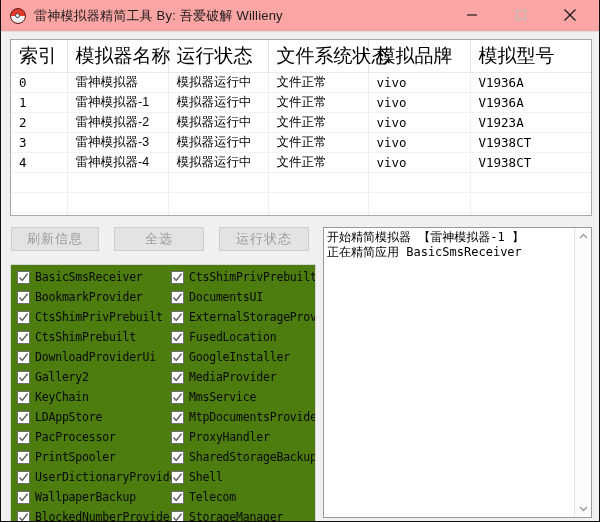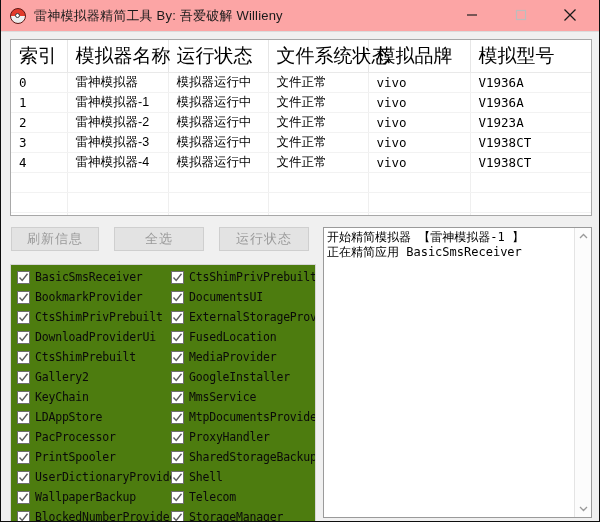--- a/index.html
+++ b/index.html
@@ -379,29 +379,29 @@
             </svg>
           </span>
           <span class="cblabel">CtsShimPrivPrebuilt</span>
         </div>
         <div class="cbrow">
           <span class="cbox">
             <svg width="11" height="11" viewBox="0 0 11 11">
               <polyline points="1.5,5.5 4.2,8.4 9.5,1.8" fill="none" stroke="#5d5d5d" stroke-width="1.4"></polyline>
             </svg>
           </span>
+          <span class="cblabel">CtsShimPrebuilt</span>
+        </div>
+        <div class="cbrow">
+          <span class="cbox">
+            <svg width="11" height="11" viewBox="0 0 11 11">
+              <polyline points="1.5,5.5 4.2,8.4 9.5,1.8" fill="none" stroke="#5d5d5d" stroke-width="1.4"></polyline>
+            </svg>
+          </span>
           <span class="cblabel">DownloadProviderUi</span>
-        </div>
-        <div class="cbrow">
-          <span class="cbox">
-            <svg width="11" height="11" viewBox="0 0 11 11">
-              <polyline points="1.5,5.5 4.2,8.4 9.5,1.8" fill="none" stroke="#5d5d5d" stroke-width="1.4"></polyline>
-            </svg>
-          </span>
-          <span class="cblabel">CtsShimPrebuilt</span>
         </div>
         <div class="cbrow">
           <span class="cbox">
             <svg width="11" height="11" viewBox="0 0 11 11">
               <polyline points="1.5,5.5 4.2,8.4 9.5,1.8" fill="none" stroke="#5d5d5d" stroke-width="1.4"></polyline>
             </svg>
           </span>
           <span class="cblabel">Gallery2</span>
         </div>
         <div class="cbrow">
@@ -494,29 +494,29 @@
             </svg>
           </span>
           <span class="cblabel">FusedLocation</span>
         </div>
         <div class="cbrow">
           <span class="cbox">
             <svg width="11" height="11" viewBox="0 0 11 11">
               <polyline points="1.5,5.5 4.2,8.4 9.5,1.8" fill="none" stroke="#5d5d5d" stroke-width="1.4"></polyline>
             </svg>
           </span>
+          <span class="cblabel">GoogleInstaller</span>
+        </div>
+        <div class="cbrow">
+          <span class="cbox">
+            <svg width="11" height="11" viewBox="0 0 11 11">
+              <polyline points="1.5,5.5 4.2,8.4 9.5,1.8" fill="none" stroke="#5d5d5d" stroke-width="1.4"></polyline>
+            </svg>
+          </span>
           <span class="cblabel">MediaProvider</span>
-        </div>
-        <div class="cbrow">
-          <span class="cbox">
-            <svg width="11" height="11" viewBox="0 0 11 11">
-              <polyline points="1.5,5.5 4.2,8.4 9.5,1.8" fill="none" stroke="#5d5d5d" stroke-width="1.4"></polyline>
-            </svg>
-          </span>
-          <span class="cblabel">GoogleInstaller</span>
         </div>
         <div class="cbrow">
           <span class="cbox">
             <svg width="11" height="11" viewBox="0 0 11 11">
               <polyline points="1.5,5.5 4.2,8.4 9.5,1.8" fill="none" stroke="#5d5d5d" stroke-width="1.4"></polyline>
             </svg>
           </span>
           <span class="cblabel">MmsService</span>
         </div>
         <div class="cbrow">

